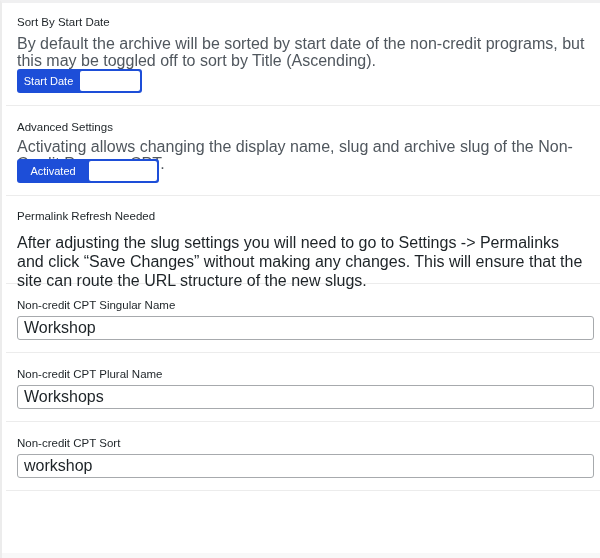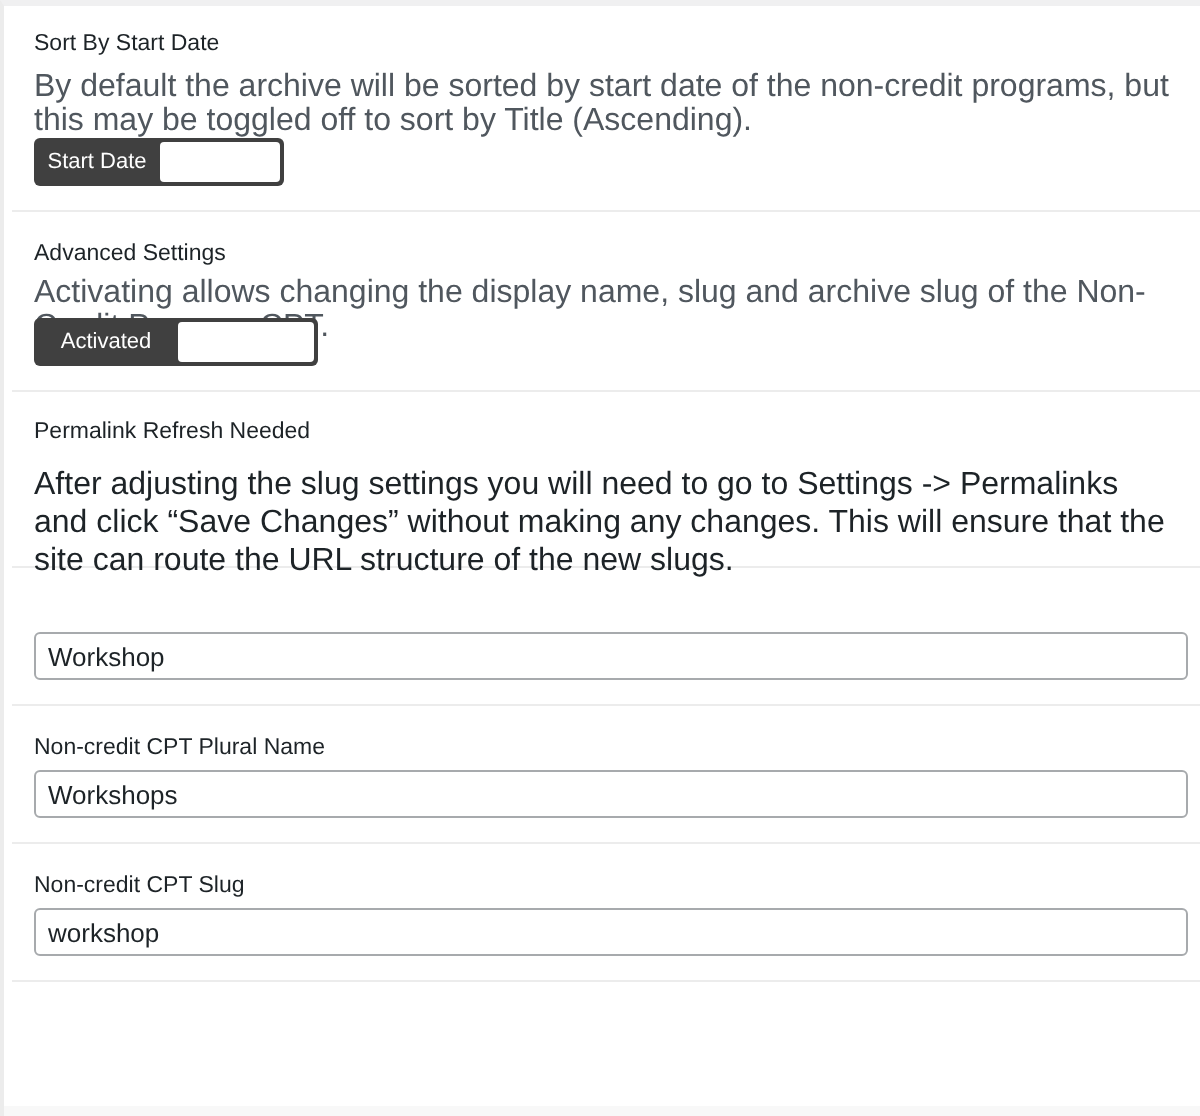--- a/index.html
+++ b/index.html
@@ -26,39 +26,39 @@
   .title {
     font-size: 11.5px; color: #1d2327; position: absolute; left: 11px;
   }
   .desc {
     font-size: 16px; color: #50575e; position: absolute; left: 11px; right: 14px;
     line-height: 17px;
   }
   .desc.dark { color: #1d2327; line-height: 19px; }
   .toggle {
     position: absolute; left: 11px;
-    background: #404040; border-radius: 3px;
+    background: #1d4ed8; border-radius: 3px;
     box-sizing: border-box;
     cursor: pointer;
   }
   .toggle .lbl {
     position: absolute; left: 0; top: 0; bottom: 0;
     color: #fff; font-size: 11px; line-height: 24px;
     text-align: center;
   }
   .toggle .knob {
     position: absolute; top: 2px; bottom: 2px; right: 2px;
     background: #fff; border-radius: 2px;
   }
   .field {
     position: absolute; left: 11px; width: 577px; height: 24px;
     border: 1px solid #a7aaad; border-radius: 3px;
     box-sizing: border-box; padding: 0 6px;
     font-family: "Liberation Sans", sans-serif;
-    font-size: 13px; color: #1d2327; background: #fff;
+    font-size: 16px; color: #1d2327; background: #fff;
     outline: none;
   }
   .footer-band {
     position: absolute; left: 0; right: 0; top: 550px; bottom: 0;
     background: #f8f8f8;
   }
 </style>
 </head>
 <body>
 
@@ -81,28 +81,29 @@
   <div class="section" style="top:103px; height:90px;">
     <div class="title" style="top:15px;">Advanced Settings</div>
     <div class="desc" style="top:32px;">Activating allows changing the display name, slug and archive slug of the Non-Credit Program CPT.</div>
     <div class="toggle" style="top:53px; width:142px; height:24px;">
       <span class="lbl" style="width:72px;">Activated</span>
       <span class="knob" style="left:72px;"></span>
     </div>
   </div>
 
   <div class="section" style="top:281px; height:69px;">
+    <div class="title" style="top:15px;">Non-credit CPT Singular Name</div>
     <input class="field" style="top: 32px;" type="text" value="Workshop">
   </div>
 
   <div class="section" style="top:350px; height:69px;">
     <div class="title" style="top:15px;">Non-credit CPT Plural Name</div>
     <input class="field" style="top: 32px;" type="text" value="Workshops">
   </div>
 
   <div class="section" style="top:419px; height:69px;">
-    <div class="title" style="top:15px;">Non-credit CPT Slug</div>
+    <div class="title" style="top:15px;">Non-credit CPT Sort</div>
     <input class="field" style="top: 32px;" type="text" value="workshop">
   </div>
 
 
   <div class="footer-band"></div>
 </div>
 
 </body></html>

